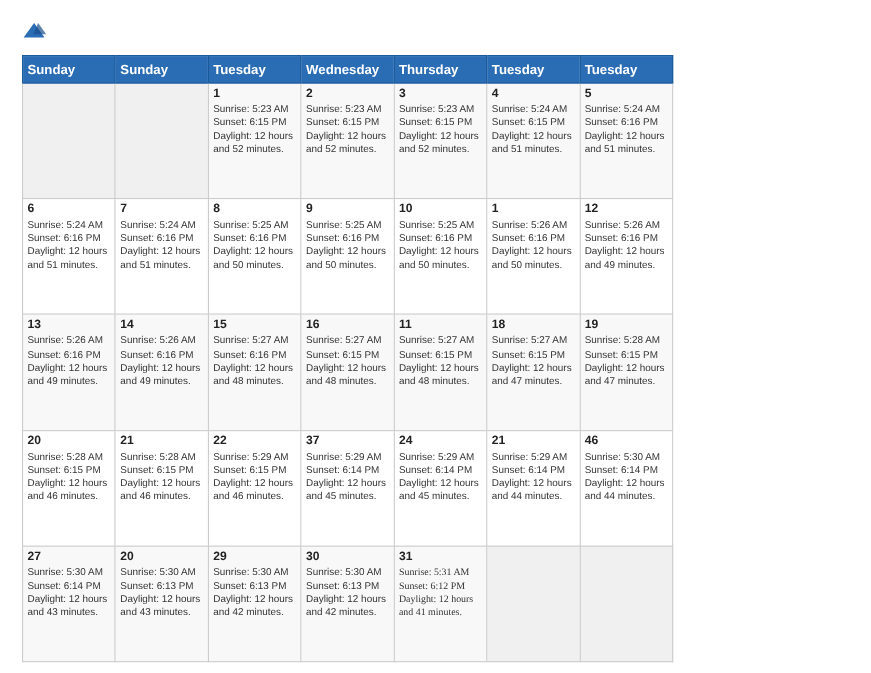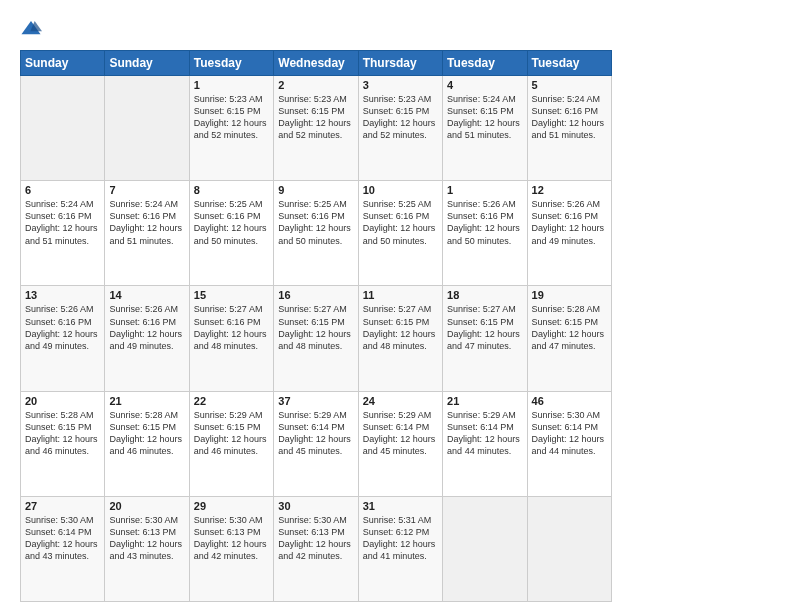--- a/index.html
+++ b/index.html
@@ -327,21 +327,21 @@
 Daylight: 12 hours and 42 minutes.</div>
           </td>
           <td>
             <span class="day-num">30</span>
             <div class="day-info" style="white-space: pre-line;">Sunrise: 5:30 AM
 Sunset: 6:13 PM
 Daylight: 12 hours and 42 minutes.</div>
           </td>
           <td>
             <span class="day-num">31</span>
-            <div class="day-info" style="white-space: pre-line;">Sunrise: 5:31 AM
+            <div class="day-info" style="white-space: pre-line; font-family: Liberation Serif, serif;">Sunrise: 5:31 AM
 Sunset: 6:12 PM
 Daylight: 12 hours and 41 minutes.</div>
           </td>
           <td class="empty"></td>
           <td class="empty"></td>
         </tr>
       </tbody>
   </table>
 </div>
 

